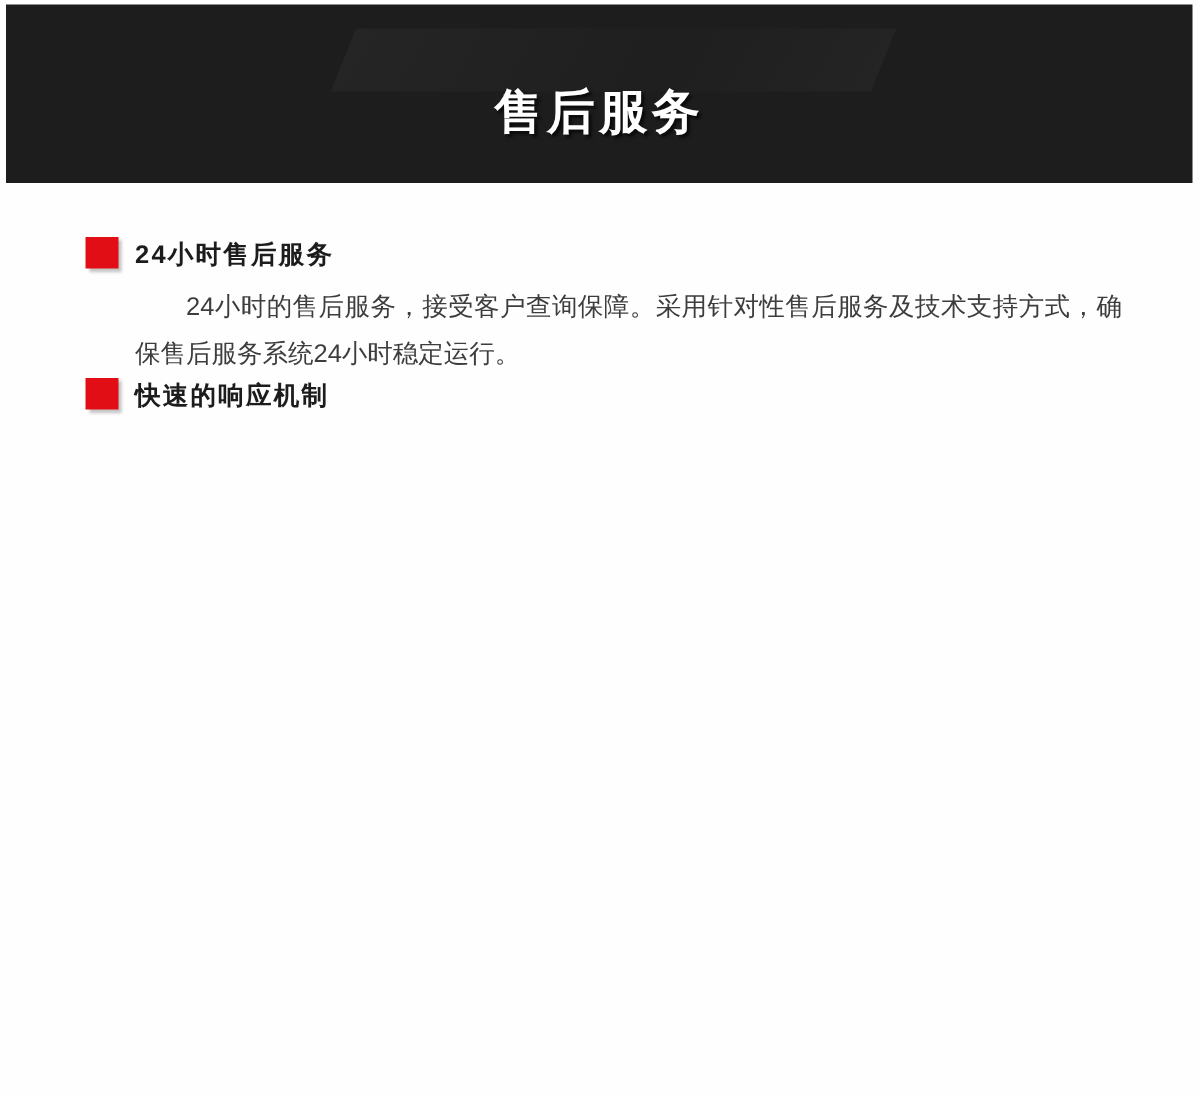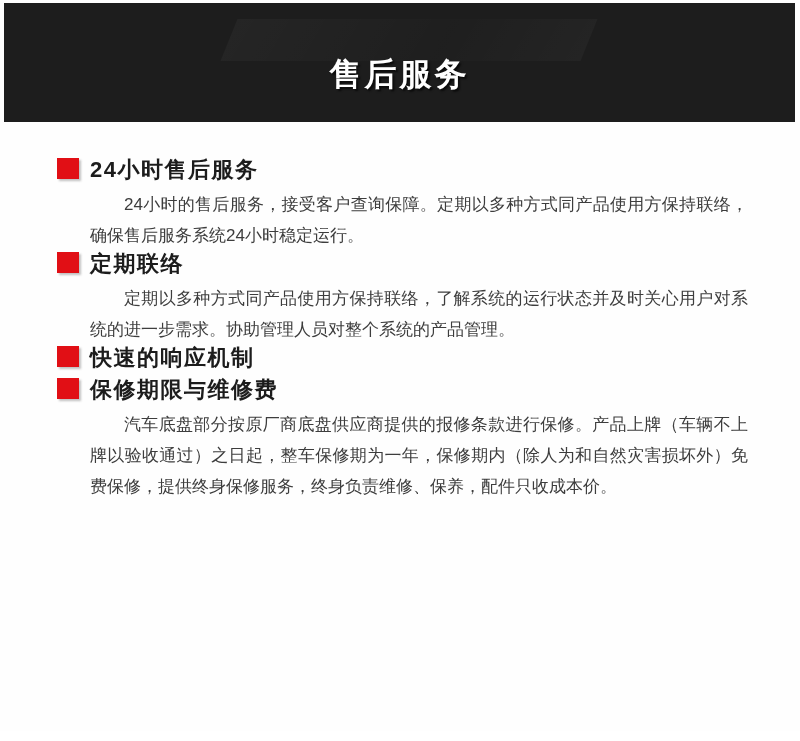--- a/index.html
+++ b/index.html
@@ -59,21 +59,21 @@
   }
   .bullet {
     position: absolute;
     left: -33px; top: 1px;
     width: 22px; height: 21px;
     background: #e10f15;
     box-shadow: 2px 2px 2px rgba(120,120,120,0.45);
   }
   .sec-title {
     margin: 0;
-    font-size: 22px;
+    font-size: 17px;
     line-height: 26px;
     font-weight: bold;
     color: #1c1c1c;
     letter-spacing: 1.5px;
   }
   .para {
     margin: 0;
     font-size: 17px;
     line-height: 31px;
     color: #3d3d3d;
@@ -91,40 +91,26 @@
     <h1 class="banner-title">售后服务</h1>
   </header>
 
   <main class="content">
 
     <section class="sec">
       <div class="sec-head">
         <span class="bullet"></span>
         <h2 class="sec-title">24小时售后服务</h2>
       </div>
-      <p class="para">24小时的售后服务，接受客户查询保障。定期以多种方式同产品使用方保持联络，确保售后服务系统24小时稳定运行。</p>
+      <p class="para">24小时的售后服务，接受客户查询保障。采用针对性售后服务及技术支持方式，确保售后服务系统24小时稳定运行。</p>
     </section>
 
-    <section class="sec">
-      <div class="sec-head">
-        <span class="bullet"></span>
-        <h2 class="sec-title">定期联络</h2>
-      </div>
-      <p class="para">定期以多种方式同产品使用方保持联络，了解系统的运行状态并及时关心用户对系统的进一步需求。协助管理人员对整个系统的产品管理。</p>
-    </section>
 
     <section class="sec">
       <div class="sec-head">
         <span class="bullet"></span>
         <h2 class="sec-title">快速的响应机制</h2>
       </div>
     </section>
 
-    <section class="sec">
-      <div class="sec-head">
-        <span class="bullet"></span>
-        <h2 class="sec-title">保修期限与维修费</h2>
-      </div>
-      <p class="para">汽车底盘部分按原厂商底盘供应商提供的报修条款进行保修。产品上牌（车辆不上牌以验收通过）之日起，整车保修期为一年，保修期内（除人为和自然灾害损坏外）免费保修，提供终身保修服务，终身负责维修、保养，配件只收成本价。</p>
-    </section>
 
   </main>
 </div>
 
 </body></html>

